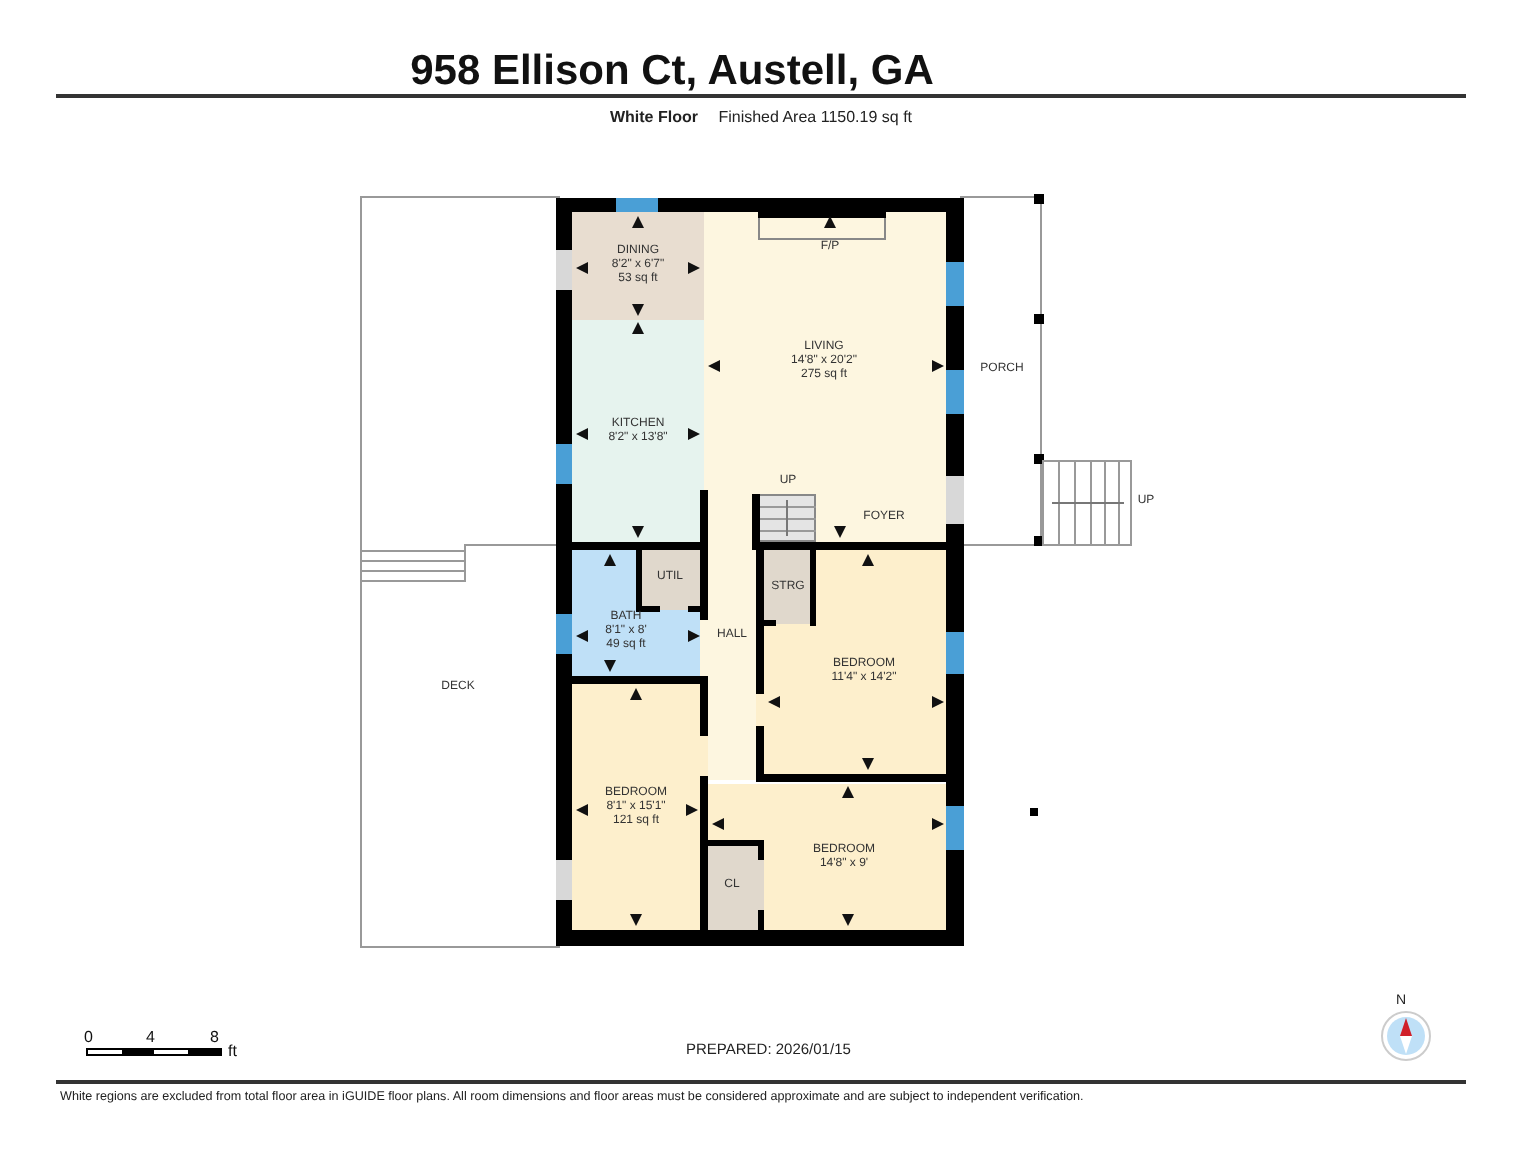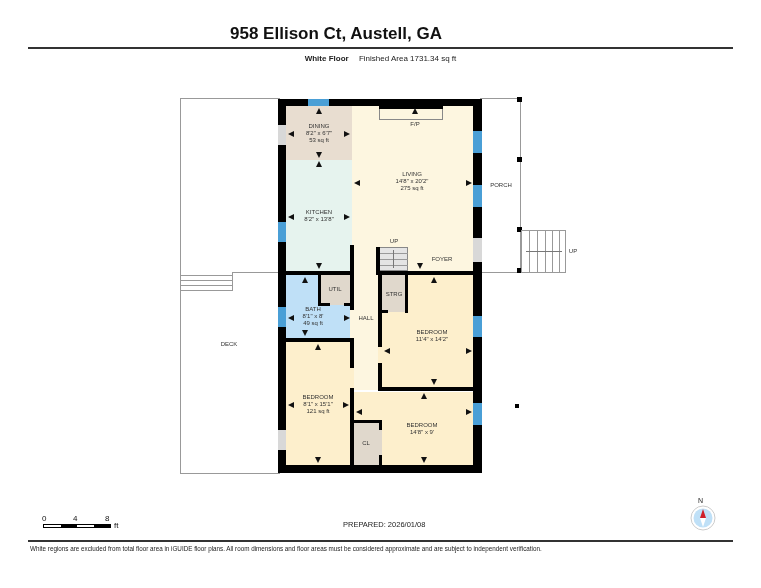--- a/index.html
+++ b/index.html
@@ -1,18 +1,18 @@
 <!DOCTYPE html>
 <html><head>
 <meta charset="utf-8">
 <style>
   html, body { margin:0; padding:0; background:#ffffff; }
   body { width:761px; height:588px; position:relative; overflow:hidden; font-family:"Liberation Sans", sans-serif; color:#111; }
   .abs { position:absolute; }
-  .title { left:0; width:672px; top:24px; text-align:center; font-size:17px; font-weight:bold; color:#111; }
+  .title { left:0; width:672px; top:24px; text-align:center; font-size:21px; font-weight:bold; color:#111; }
   .rule-top { left:28px; width:705px; top:47px; height:2px; background:#333; }
   .subtitle { left:0; width:761px; top:54px; text-align:center; font-size:8px; color:#222; }
   .subtitle .floor { font-weight:bold; margin-right:8px; }
   .plan { left:0; top:0; width:761px; height:588px; }
   .room { position:absolute; }
   .label { position:absolute; text-align:center; font-size:6px; line-height:7px; color:#333; white-space:nowrap; transform:translate(-50%,-50%); }
   .wall { position:absolute; background:#000; }
   .win { position:absolute; background:#4a9fd6; }
   .outline { position:absolute; border:1px solid #999; box-sizing:border-box; }
   .arrow { position:absolute; width:0; height:0; }
@@ -27,21 +27,21 @@
   .rule-bottom { left:28px; width:705px; top:540px; height:2px; background:#333; }
   .footer { left:30px; top:545px; font-size:6.3px; color:#222; white-space:nowrap; }
 </style>
 </head>
 <body>
 
 <div class="abs title">958 Ellison Ct, Austell, GA</div>
 <div class="abs rule-top"></div>
 <div class="abs subtitle">
   <span class="floor">White Floor</span>
-  <span>Finished Area 1731.34 sq ft</span>
+  <span>Finished Area 1150.19 sq ft</span>
 </div>
 
 <div class="abs plan">
 
   <div class="outline" style="left:180px; top:98px; width:100px; height:376px;"></div>
   <div class="label" style="left:229px; top:344px; background:transparent;">DECK</div>
 
   <div class="outline" style="left:180px; top:275px; width:53px; height:16px; border-color:#999;"></div>
   <div style="position:absolute; left:180px; top:280px; width:53px; height:1px; background:#999;"></div>
   <div style="position:absolute; left:180px; top:285px; width:53px; height:1px; background:#999;"></div>
@@ -202,21 +202,21 @@
 <div class="abs scale-text" style="left:73px; top:514px;">4</div>
 <div class="abs scale-text" style="left:105px; top:514px;">8</div>
 <div class="abs" style="left:43px; top:524px; width:68px; height:4px; border:1px solid #000; box-sizing:border-box; display:flex;">
   <div style="flex:1; background:#fff;"></div>
   <div style="flex:1; background:#000;"></div>
   <div style="flex:1; background:#fff;"></div>
   <div style="flex:1; background:#000;"></div>
 </div>
 <div class="abs scale-text" style="left:114px; top:521px;">ft</div>
 
-<div class="abs prepared">PREPARED: 2026/01/08</div>
+<div class="abs prepared">PREPARED: 2026/01/15</div>
 
 <div class="abs" style="left:698px; top:497px; font-size:7px; color:#222;">N</div>
 <div class="abs" style="left:690px; top:505px; width:26px; height:26px;">
   <svg width="26" height="26" viewBox="0 0 26 26">
     <circle cx="13" cy="13" r="12" fill="#fff" stroke="#ccc" stroke-width="1"></circle>
     <circle cx="13" cy="13" r="9.5" fill="#bfe0f7"></circle>
     <polygon points="13,4 16,13 10,13" fill="#d0202a"></polygon>
     <polygon points="13,22 16,13 10,13" fill="#ffffff"></polygon>
   </svg>
 </div>

